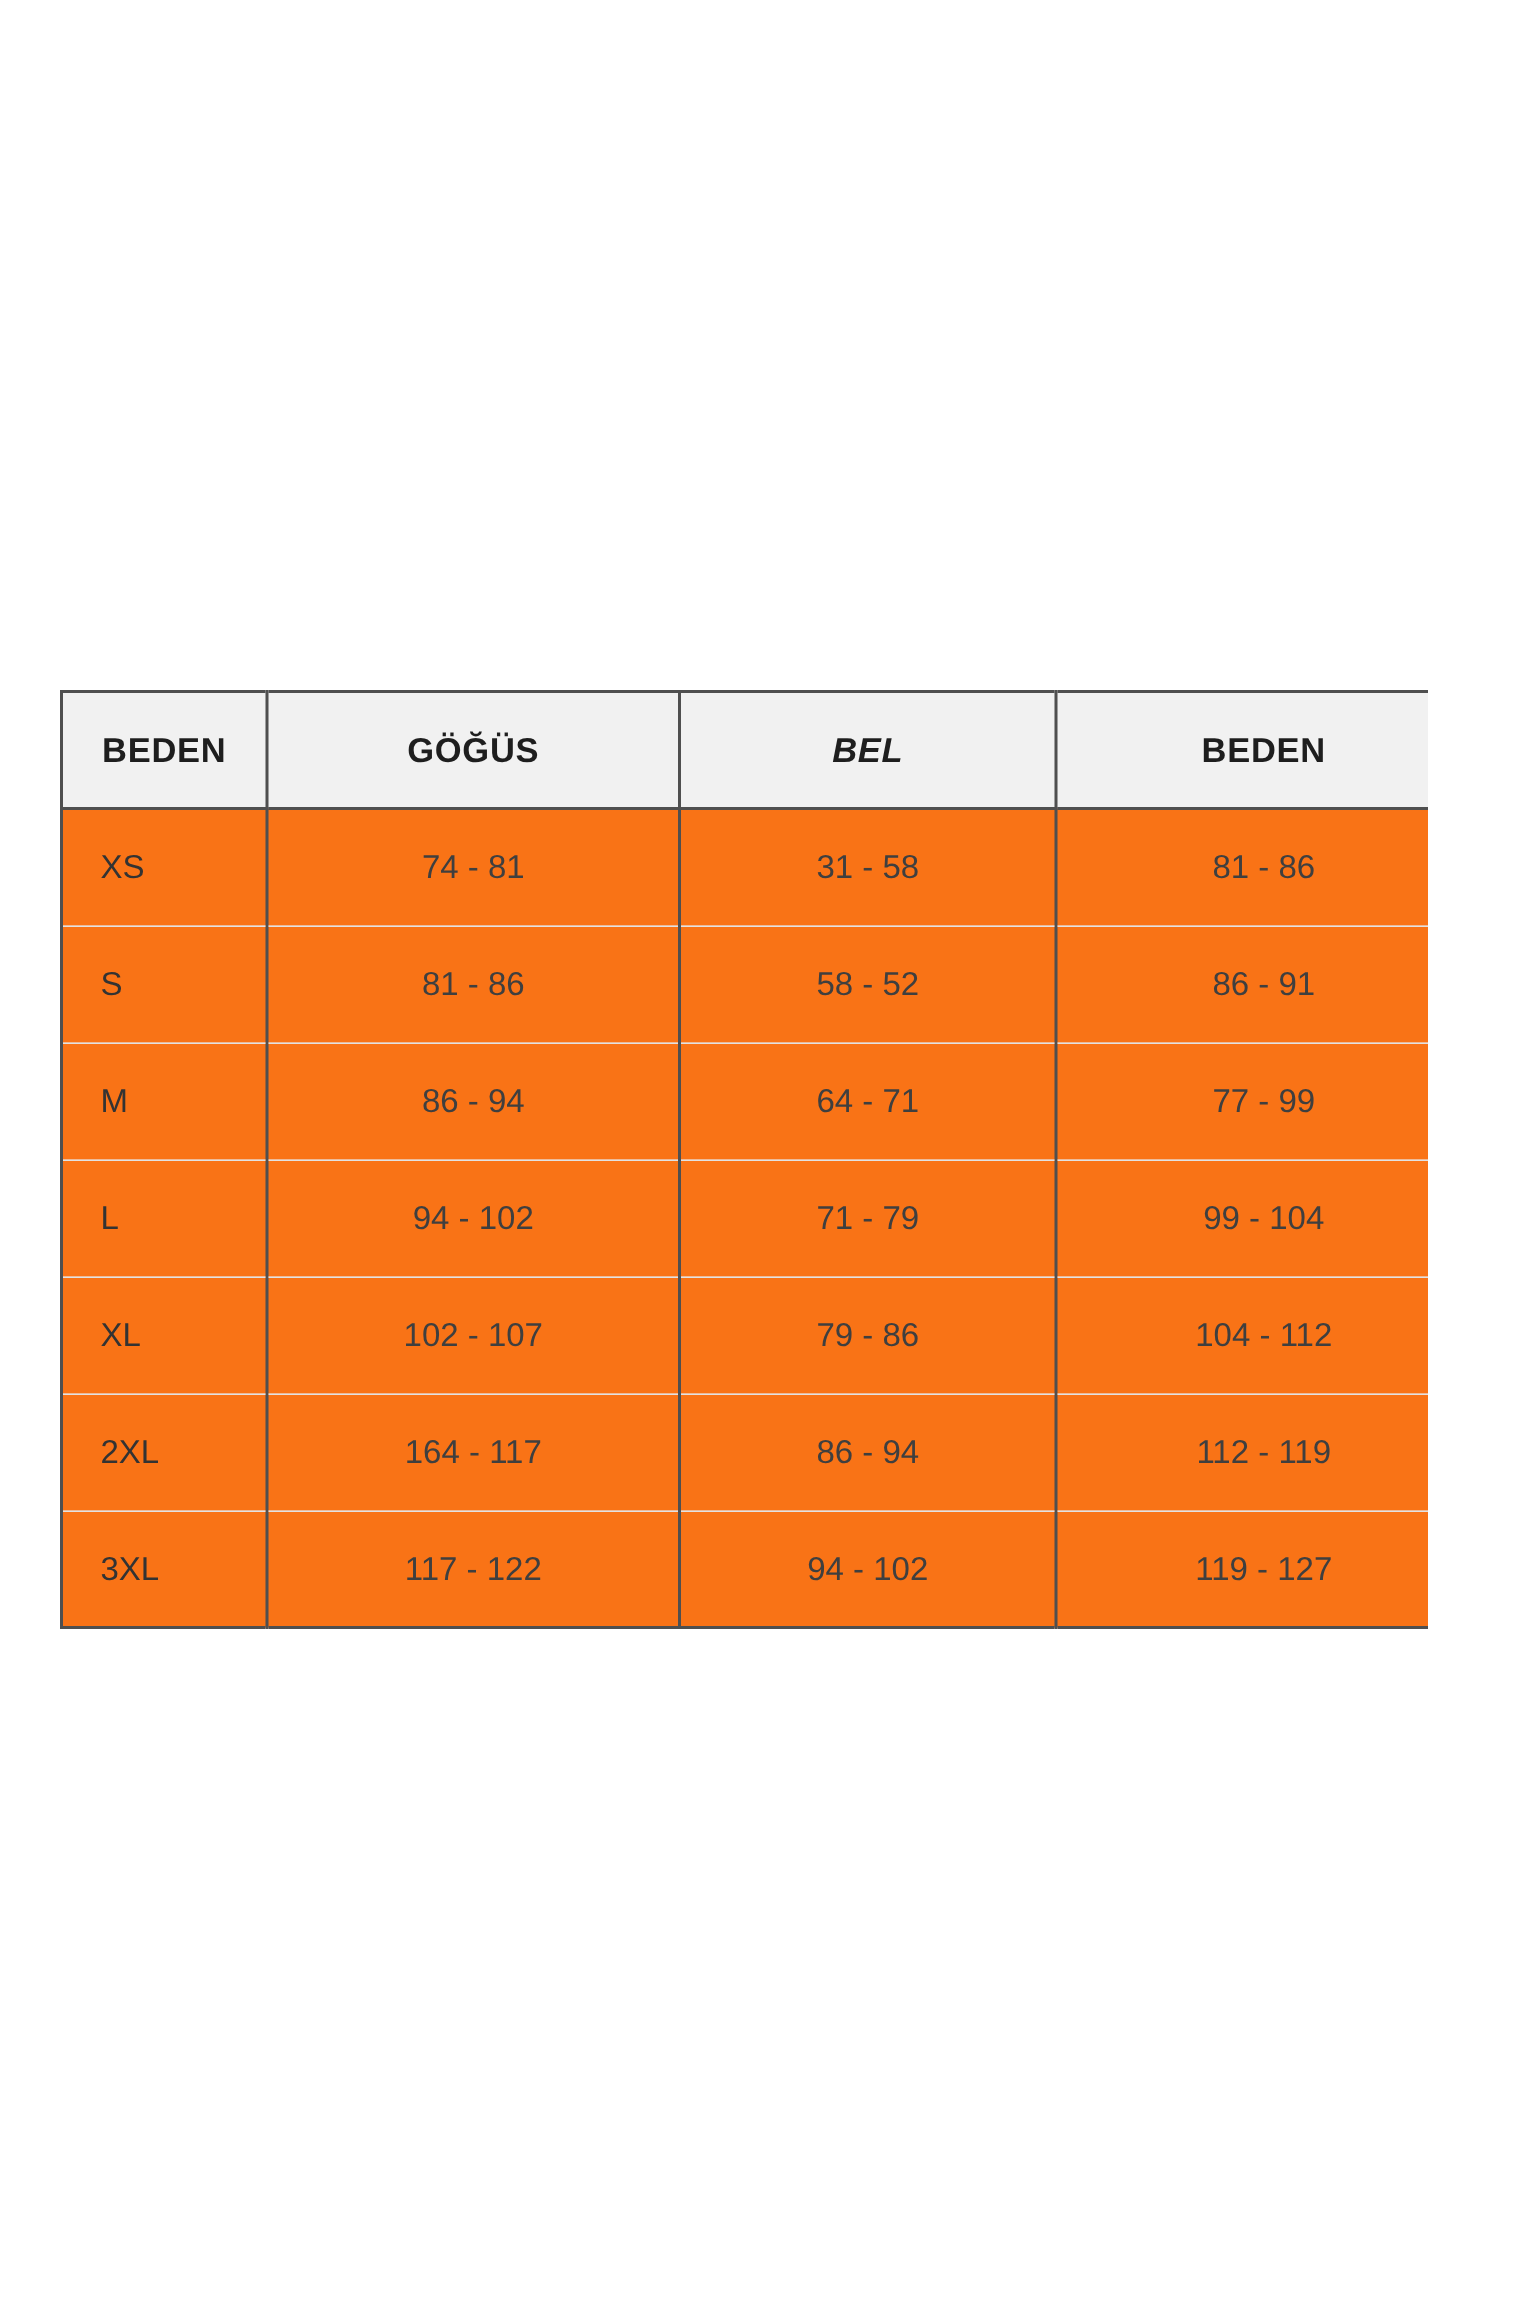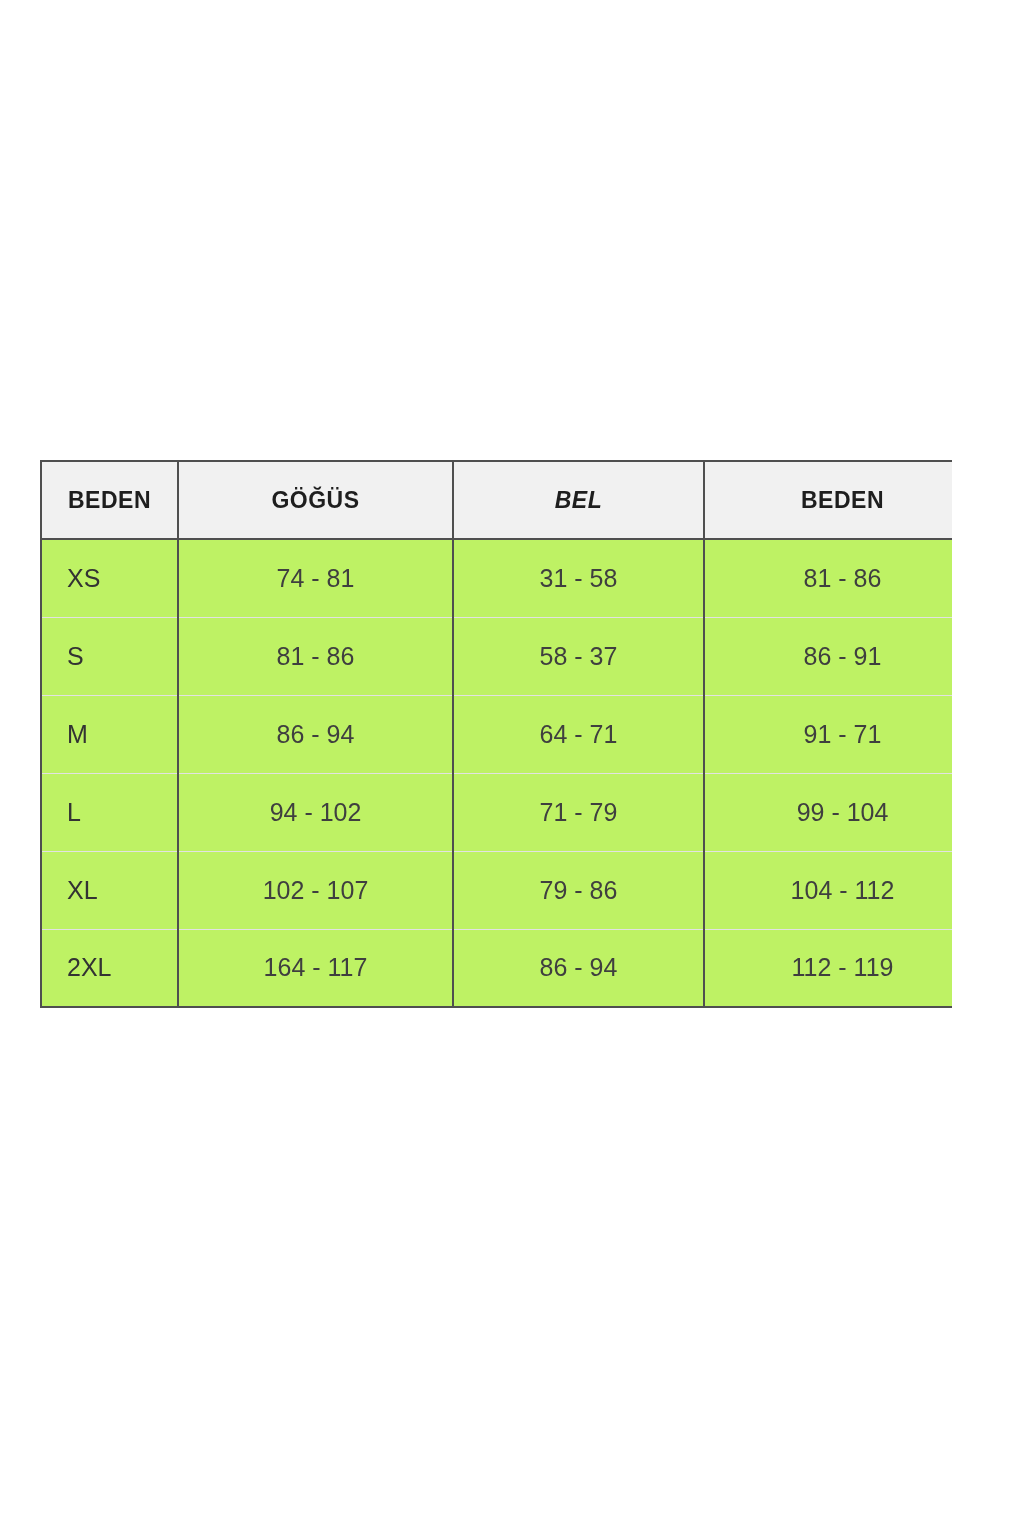--- a/index.html
+++ b/index.html
@@ -36,22 +36,22 @@
     background: #f1f1f1;
     font-weight: bold;
     font-size: 23px;
     letter-spacing: 0.5px;
     color: #1e1e1e;
     text-align: center;
     border-bottom: 2px solid #4f4f4f;
   }
   tbody td {
     height: 78px;
-    background: #bef264;
-    font-size: 25px;
+    background: #f97316;
+    font-size: 22px;
     color: #3f3f3f;
     text-align: center;
     border-top: 1px solid #e2e2e2;
   }
   tbody tr:first-child td { border-top: none; }
   td.size-cell {
     text-align: left;
     padding-left: 25px;
     color: #333333;
   }
@@ -76,42 +76,48 @@
     <tbody>
       <tr>
         <td class="size-cell">XS</td>
         <td>74 - 81</td>
         <td>31 - 58</td>
         <td>81 - 86</td>
       </tr>
       <tr>
         <td class="size-cell">S</td>
         <td>81 - 86</td>
-        <td>58 - 37</td>
+        <td>58 - 52</td>
         <td>86 - 91</td>
       </tr>
       <tr>
         <td class="size-cell">M</td>
         <td>86 - 94</td>
         <td>64 - 71</td>
-        <td>91 - 71</td>
+        <td>77 - 99</td>
       </tr>
       <tr>
         <td class="size-cell">L</td>
         <td>94 - 102</td>
         <td>71 - 79</td>
         <td>99 - 104</td>
       </tr>
       <tr>
         <td class="size-cell">XL</td>
         <td>102 - 107</td>
         <td>79 - 86</td>
         <td>104 - 112</td>
       </tr>
       <tr>
         <td class="size-cell">2XL</td>
         <td>164 - 117</td>
         <td>86 - 94</td>
         <td>112 - 119</td>
       </tr>
+      <tr>
+        <td class="size-cell">3XL</td>
+        <td>117 - 122</td>
+        <td>94 - 102</td>
+        <td>119 - 127</td>
+      </tr>
     </tbody>
   </table>
 </div>
 
 </body></html>

